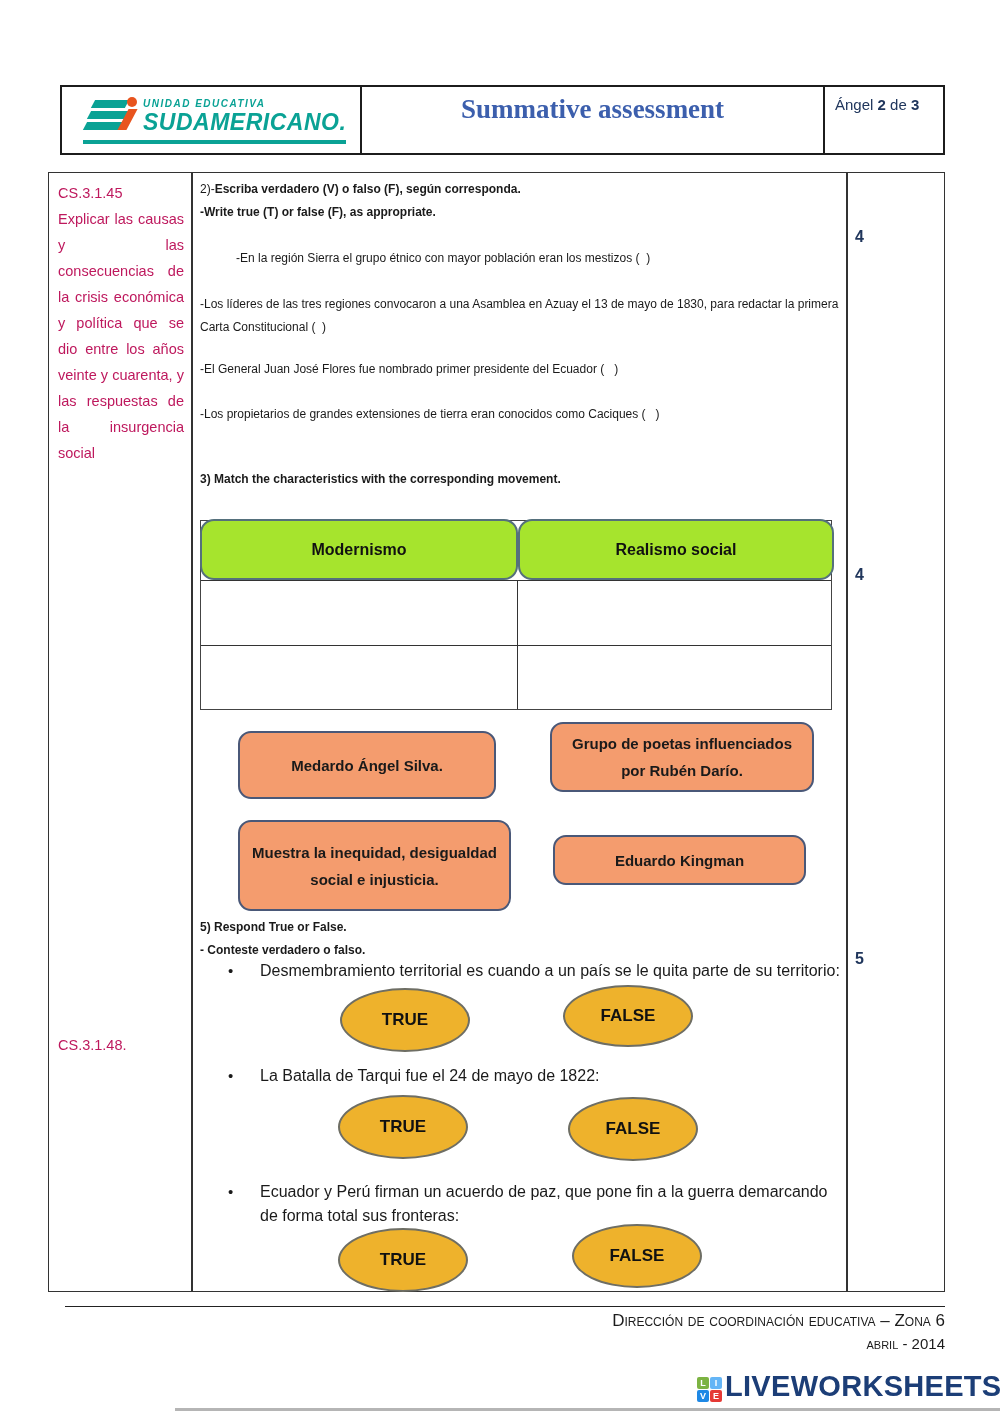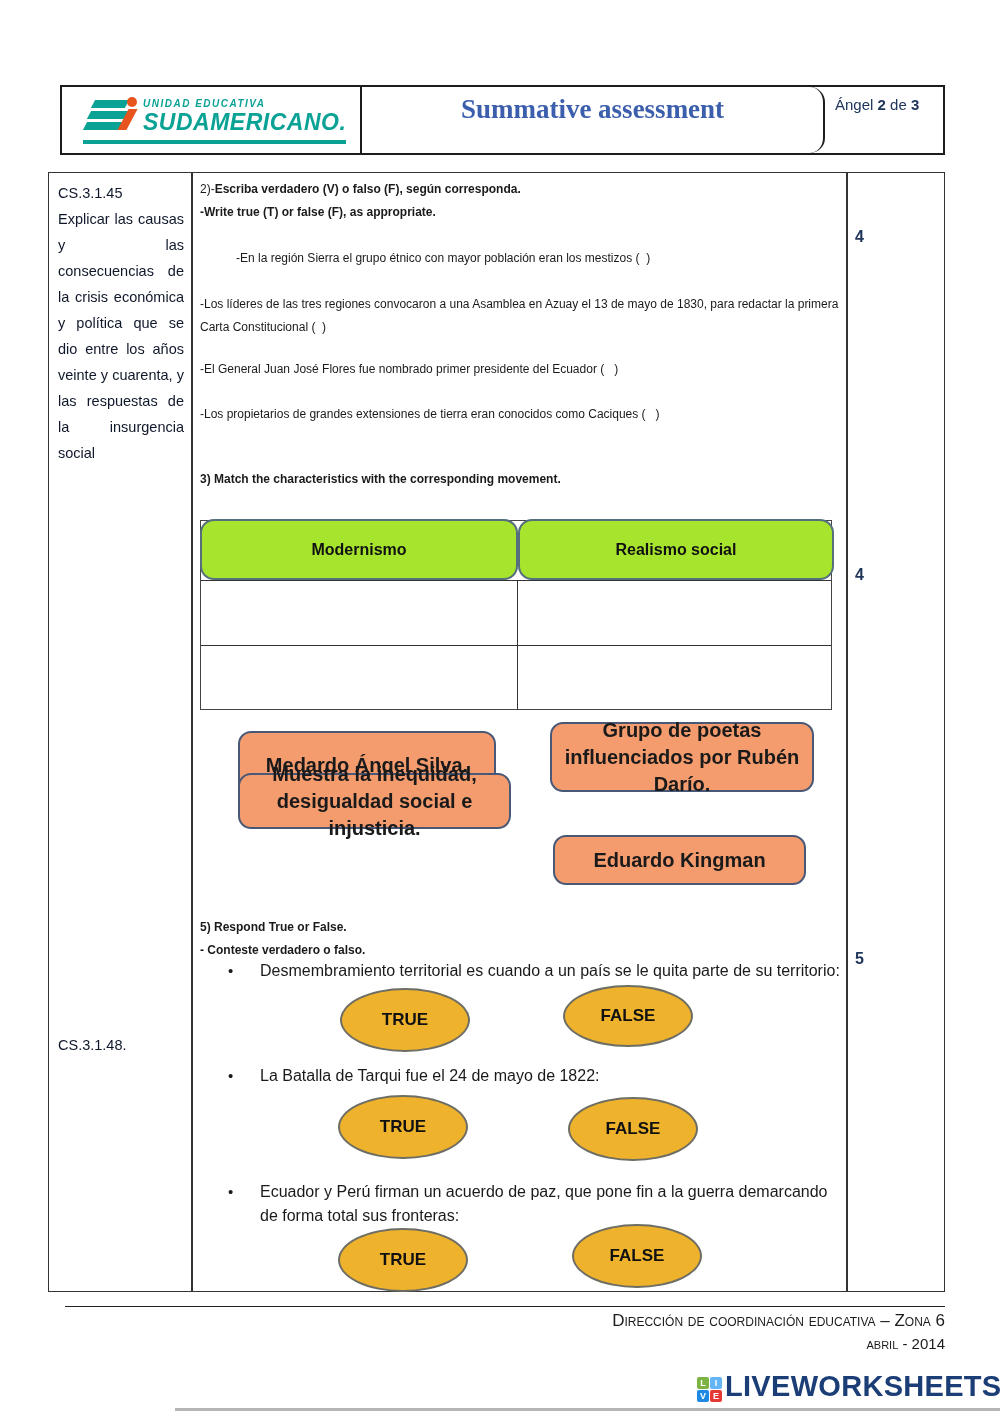--- a/index.html
+++ b/index.html
@@ -6,21 +6,21 @@
   html,body { background:#fff; }
   .page {
     position:relative; width:1000px; height:1413px; background:#ffffff;
     font-family:"Liberation Sans", sans-serif; color:#1a1a1a; overflow:hidden;
   }
   
   .header-table { position:absolute; left:60px; top:85px; width:885px; height:70px;
     border:2px solid #1c1c1c; display:flex; }
   .hcell { border-right:2px solid #1c1c1c; }
   .cell-logo { width:300px; display:flex; align-items:center; padding-left:21px; }
-  .cell-title { flex:1; display:flex; justify-content:center; padding-top:7px;border-radius:15px; }
+  .cell-title { flex:1; display:flex; justify-content:center; padding-top:7px; }
   .cell-page { width:118px; border-right:none; padding:9px 0 0 10px; }
   .doc-title { font-family:"Liberation Serif", serif; font-weight:bold; font-size:27px; color:#3c5fad; }
   .page-label { font-size:15px; color:#20365c; }
   .page-label .num { font-weight:bold; }
   .logo { position:relative; display:flex; align-items:center; padding-bottom:7px; }
   .logo:after { content:""; position:absolute; left:0; bottom:0; width:100%; height:4px; background:#0aa295; }
   .logo-mark { position:relative; width:54px; height:40px; margin-right:6px; flex:0 0 auto; }
   .logo-bar { position:absolute; background:#0aa295; height:8px; transform:skewX(-28deg); }
   .logo-bar.b1 { top:3px; left:10px; width:34px; }
   .logo-bar.b2 { top:14px; left:6px; width:38px; }
@@ -29,21 +29,21 @@
   .logo-dot { position:absolute; top:0; left:44px; width:10px; height:10px; border-radius:50%; background:#e8541e; }
   .logo-text { display:flex; flex-direction:column; line-height:1.05; }
   .logo-top { font-size:10px; font-weight:bold; font-style:italic; color:#0aa295; letter-spacing:1.5px; }
   .logo-main { font-size:23px; font-weight:bold; font-style:italic; color:#0aa295; letter-spacing:0.5px; }
   
   .body-table { position:absolute; left:48px; top:172px; width:897px; height:1120px; border:1.5px solid #333; }
   .vline { position:absolute; top:0; bottom:0; width:1.5px; background:#333; }
   .vline.v1 { left:142px; }
   .vline.v2 { left:797px; }
   
-  .lc { position:absolute; left:58px; width:126px; font-size:14.5px; line-height:26px; color:#0f172a; }
+  .lc { position:absolute; left:58px; width:126px; font-size:14.5px; line-height:26px; color:#be185d; }
   .lc .code { text-align:left; }
   .lc .txt { text-align:justify; }
   .lc1 { top:180px; } .lc2 { top:1032px; }
   
   .pt { position:absolute; font-weight:bold; font-size:16px; color:#20365c; }
   .pt1 { left:855px; top:228px; } .pt2 { left:855px; top:566px; } .pt3 { left:855px; top:950px; }
   
   .ct { position:absolute; left:200px; width:640px; font-size:12px; line-height:23px; white-space:pre-wrap; }
   .b { font-weight:bold; }
   .q2-title { top:178px; }
@@ -58,24 +58,24 @@
   .mh1 { left:-1px; width:318px; } .mh2 { left:317px; width:316px; }
   .match-hline { position:absolute; left:0; width:100%; height:1px; background:#333; }
   .mhl1 { top:59px; } .mhl2 { top:124px; }
   .match-vline { position:absolute; left:316px; top:59px; bottom:0; width:1px; background:#333; }
   .match-cell { position:absolute; width:316px; height:64px; }
   .mc1 { left:0; top:60px; } .mc2 { left:316px; top:60px; }
   .mc3 { left:0; top:125px; } .mc4 { left:316px; top:125px; }
   
   .card { position:absolute; background:#f49c6e; border:2px solid #4a5878; border-radius:13px;
     display:flex; align-items:center; justify-content:center; text-align:center;
-    font-weight:bold; font-size:20px; line-height:27px; color:#1a1a1a; padding:4px 10px; }
+    font-weight:bold; font-size:15px; line-height:27px; color:#1a1a1a; padding:4px 10px; }
   .card1 { left:238px; top:731px; width:258px; height:68px; }
   .card2 { left:550px; top:722px; width:264px; height:70px; }
-  .card3 { left:238px; top:773px; width:273px; height:56px; }
+  .card3 { left:238px; top:820px; width:273px; height:91px; }
   .card4 { left:553px; top:835px; width:253px; height:50px; }
   
   .bullet { position:absolute; left:228px; width:616px; display:flex; font-size:16px; line-height:24px; }
   .bullet .dot { width:32px; flex:0 0 auto; font-size:15px; }
   .bu1 { top:959px; } .bu2 { top:1064px; } .bu3 { top:1180px; }
   .oval { position:absolute; width:130px; height:64px; background:#eeb22c; border:2px solid #6e6e64;
     border-radius:50%; display:flex; align-items:center; justify-content:center;
     font-weight:bold; font-size:17px; color:#111; }
   .ov1t { left:340px; top:988px; } .ov1f { left:563px; top:985px; height:62px; }
   .ov2t { left:338px; top:1095px; } .ov2f { left:568px; top:1097px; }

